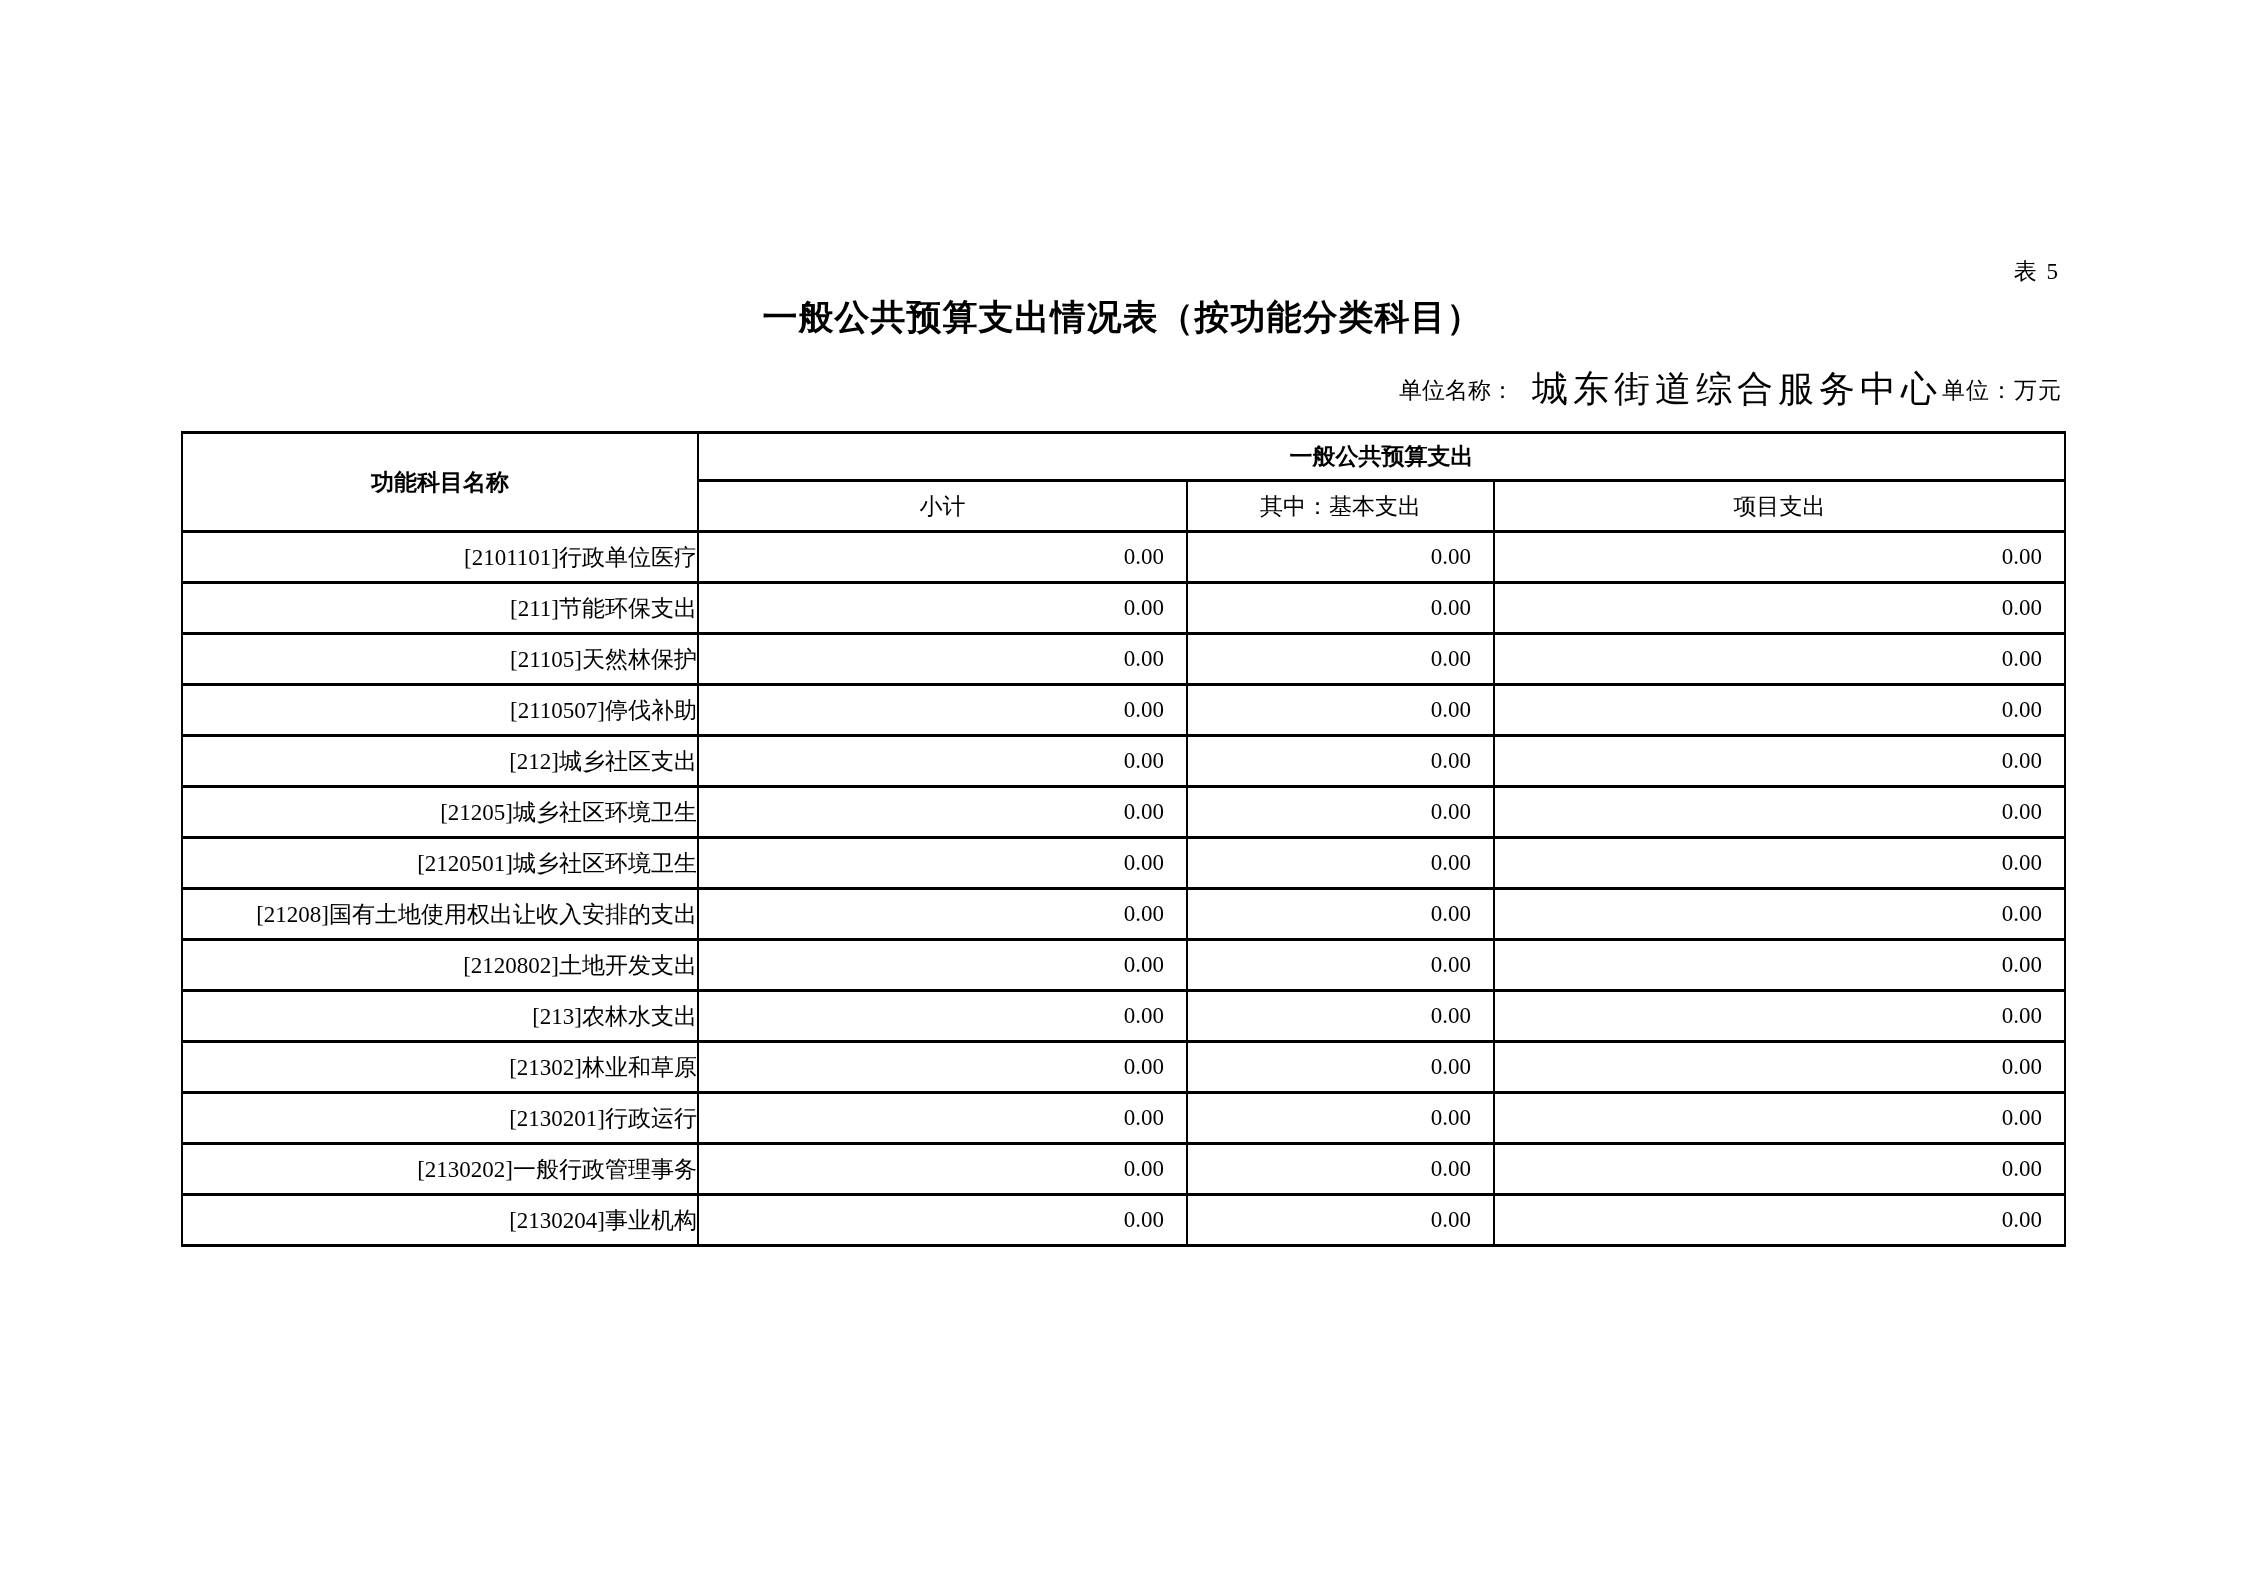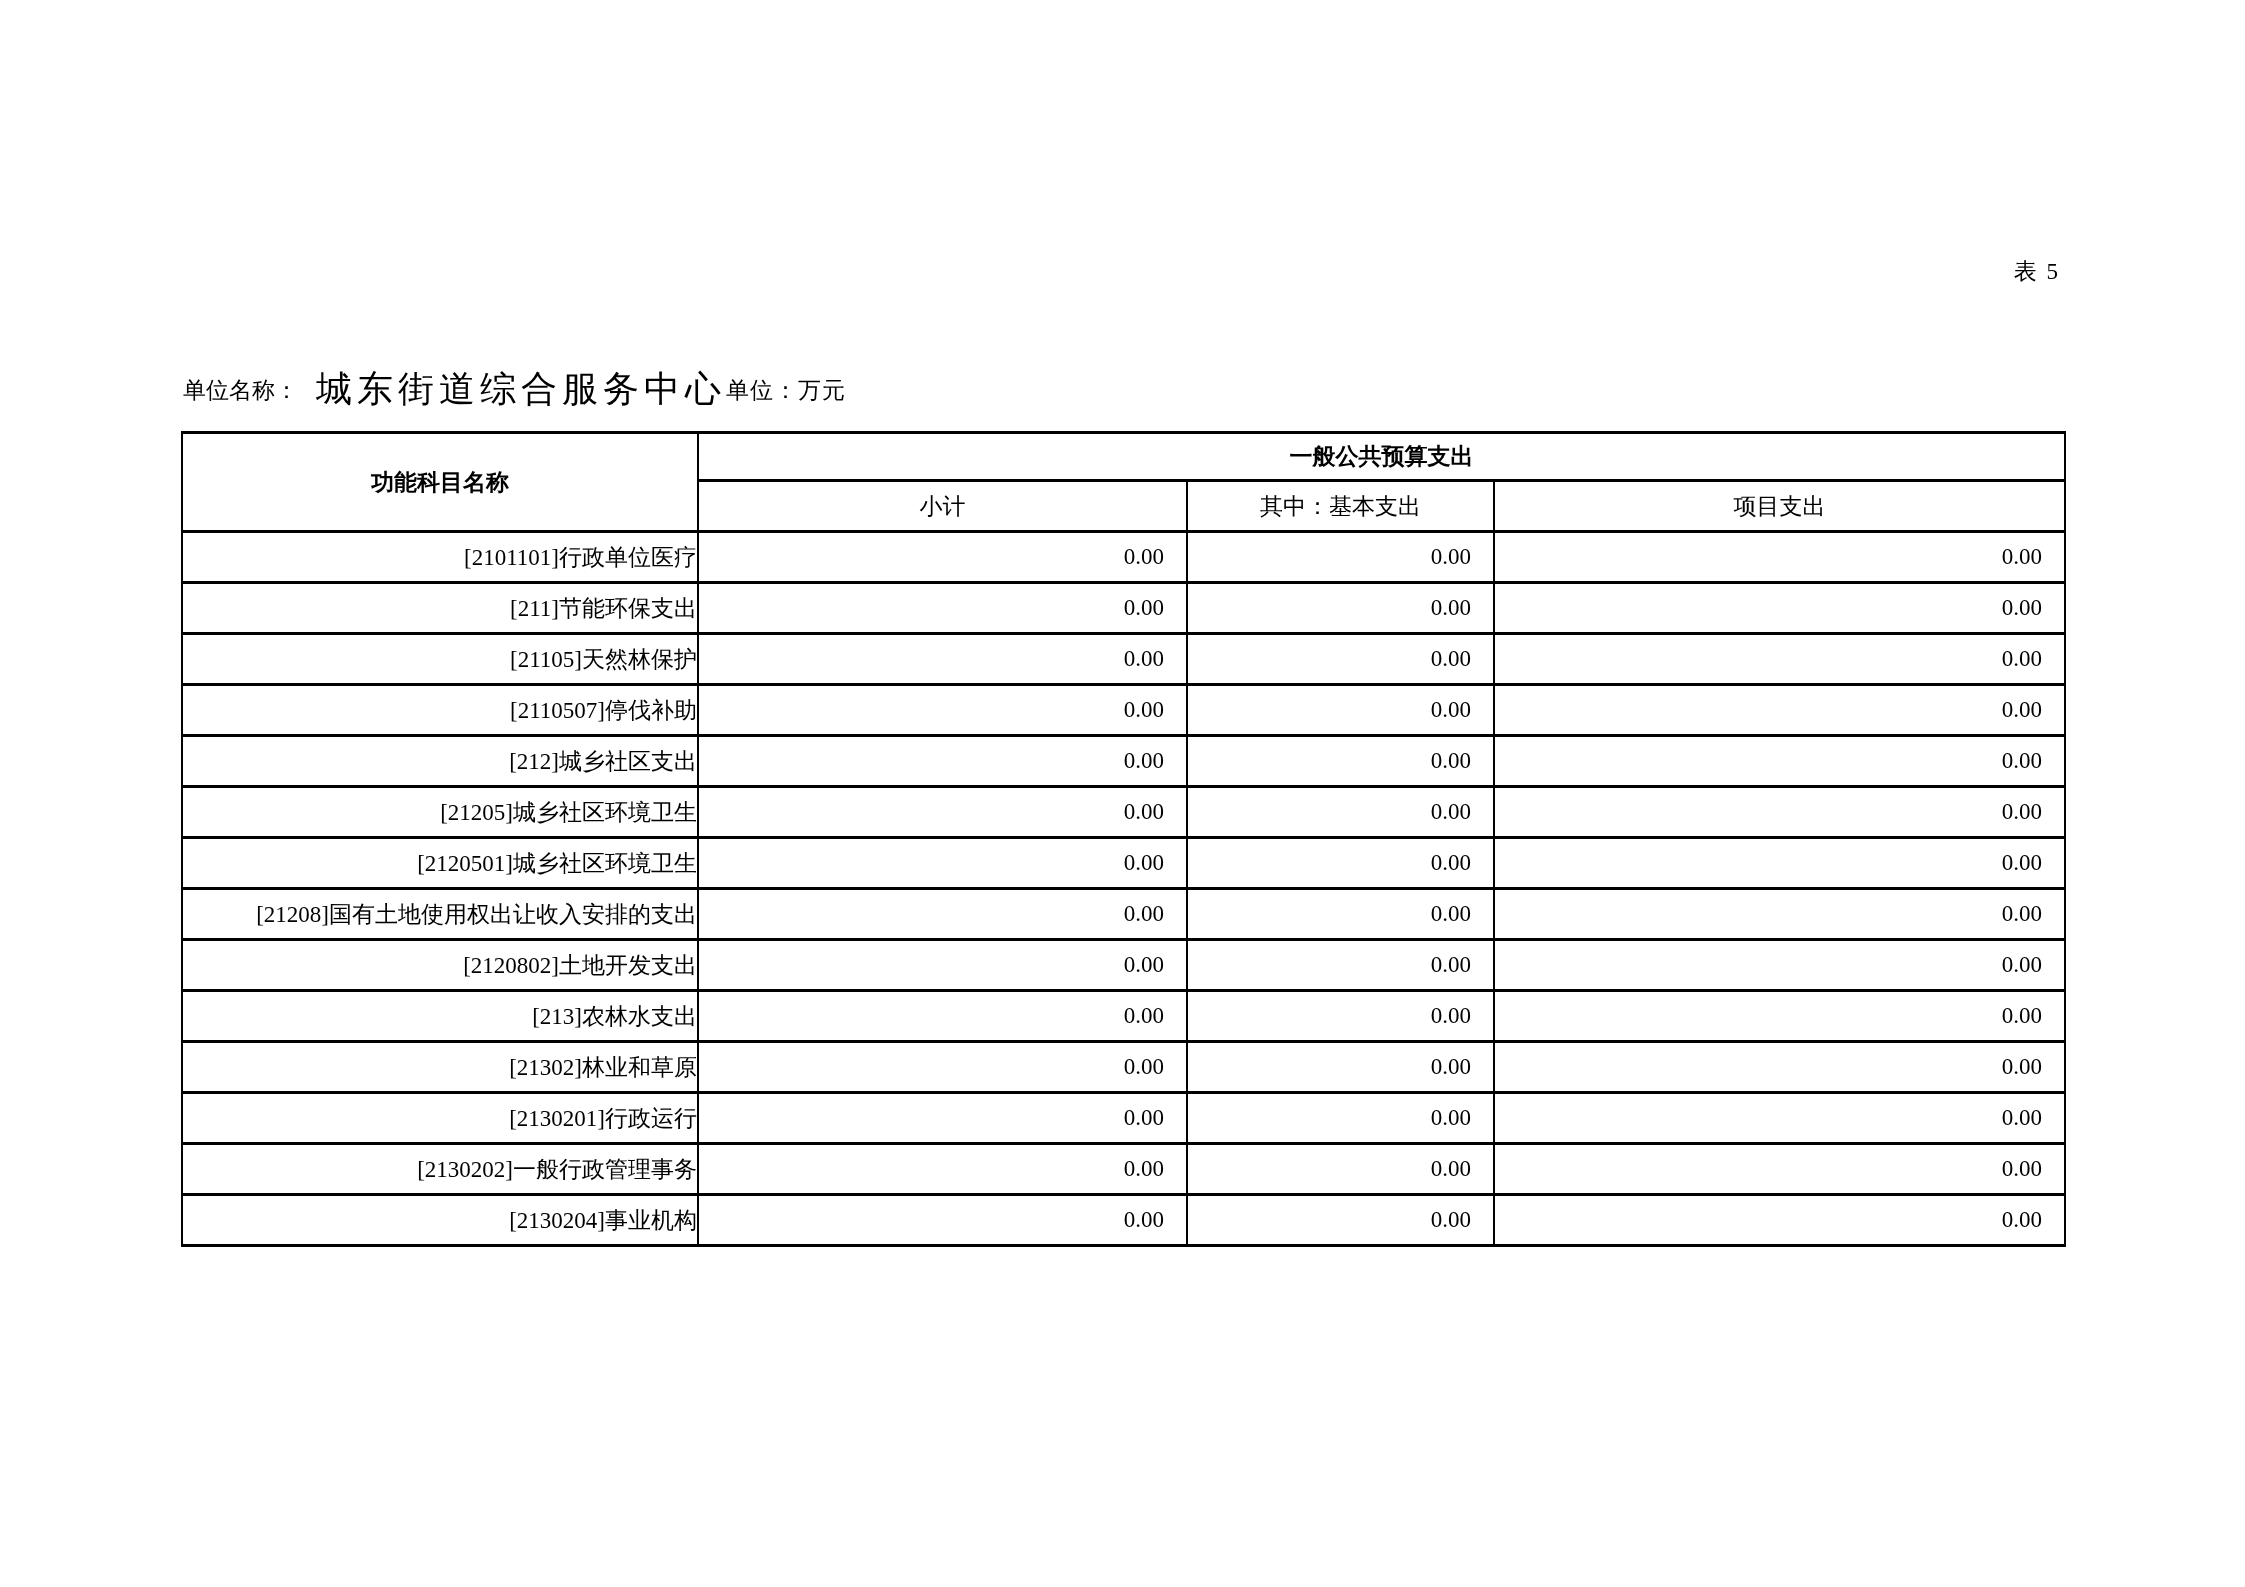--- a/index.html
+++ b/index.html
@@ -30,21 +30,21 @@
     font-weight: bold;
     letter-spacing: 1px;
     font-family: "Liberation Serif", "DejaVu Serif", serif;
   }
 
   .meta-row {
     position: absolute;
     top: 352px; left: 183px;
     width: 1879px; height: 62px;
     display: flex;
-    justify-content: flex-start;
+    justify-content: flex-end;
     align-items: flex-end;
   }
   .meta-left { display: flex; align-items: flex-end; }
   .unit-name-label { font-size: 23px; padding-bottom: 8px; }
   .unit-name-value {
     font-size: 36px;
     margin-left: 18px;
     letter-spacing: 5px;
     font-weight: normal;
     margin-top: 32px;
@@ -75,20 +75,21 @@
   td.cell-name { text-align: right; padding-left: 17px; }
   td.cell-num  { text-align: right; padding-right: 22px; font-size: 22px; }
 </style>
 </head>
 <body>
 
 <div class="page">
 
   <div class="table-number">表 5</div>
 
+  <div class="doc-title">一般公共预算支出情况表（按功能分类科目）</div>
 
   <div class="meta-row">
     <div class="meta-left">
       <span class="unit-name-label">单位名称：</span>
       <span class="unit-name-value">城东街道综合服务中心</span>
     </div>
     <div class="unit-of-measure">单位：万元</div>
   </div>
 
   <table class="budget">

